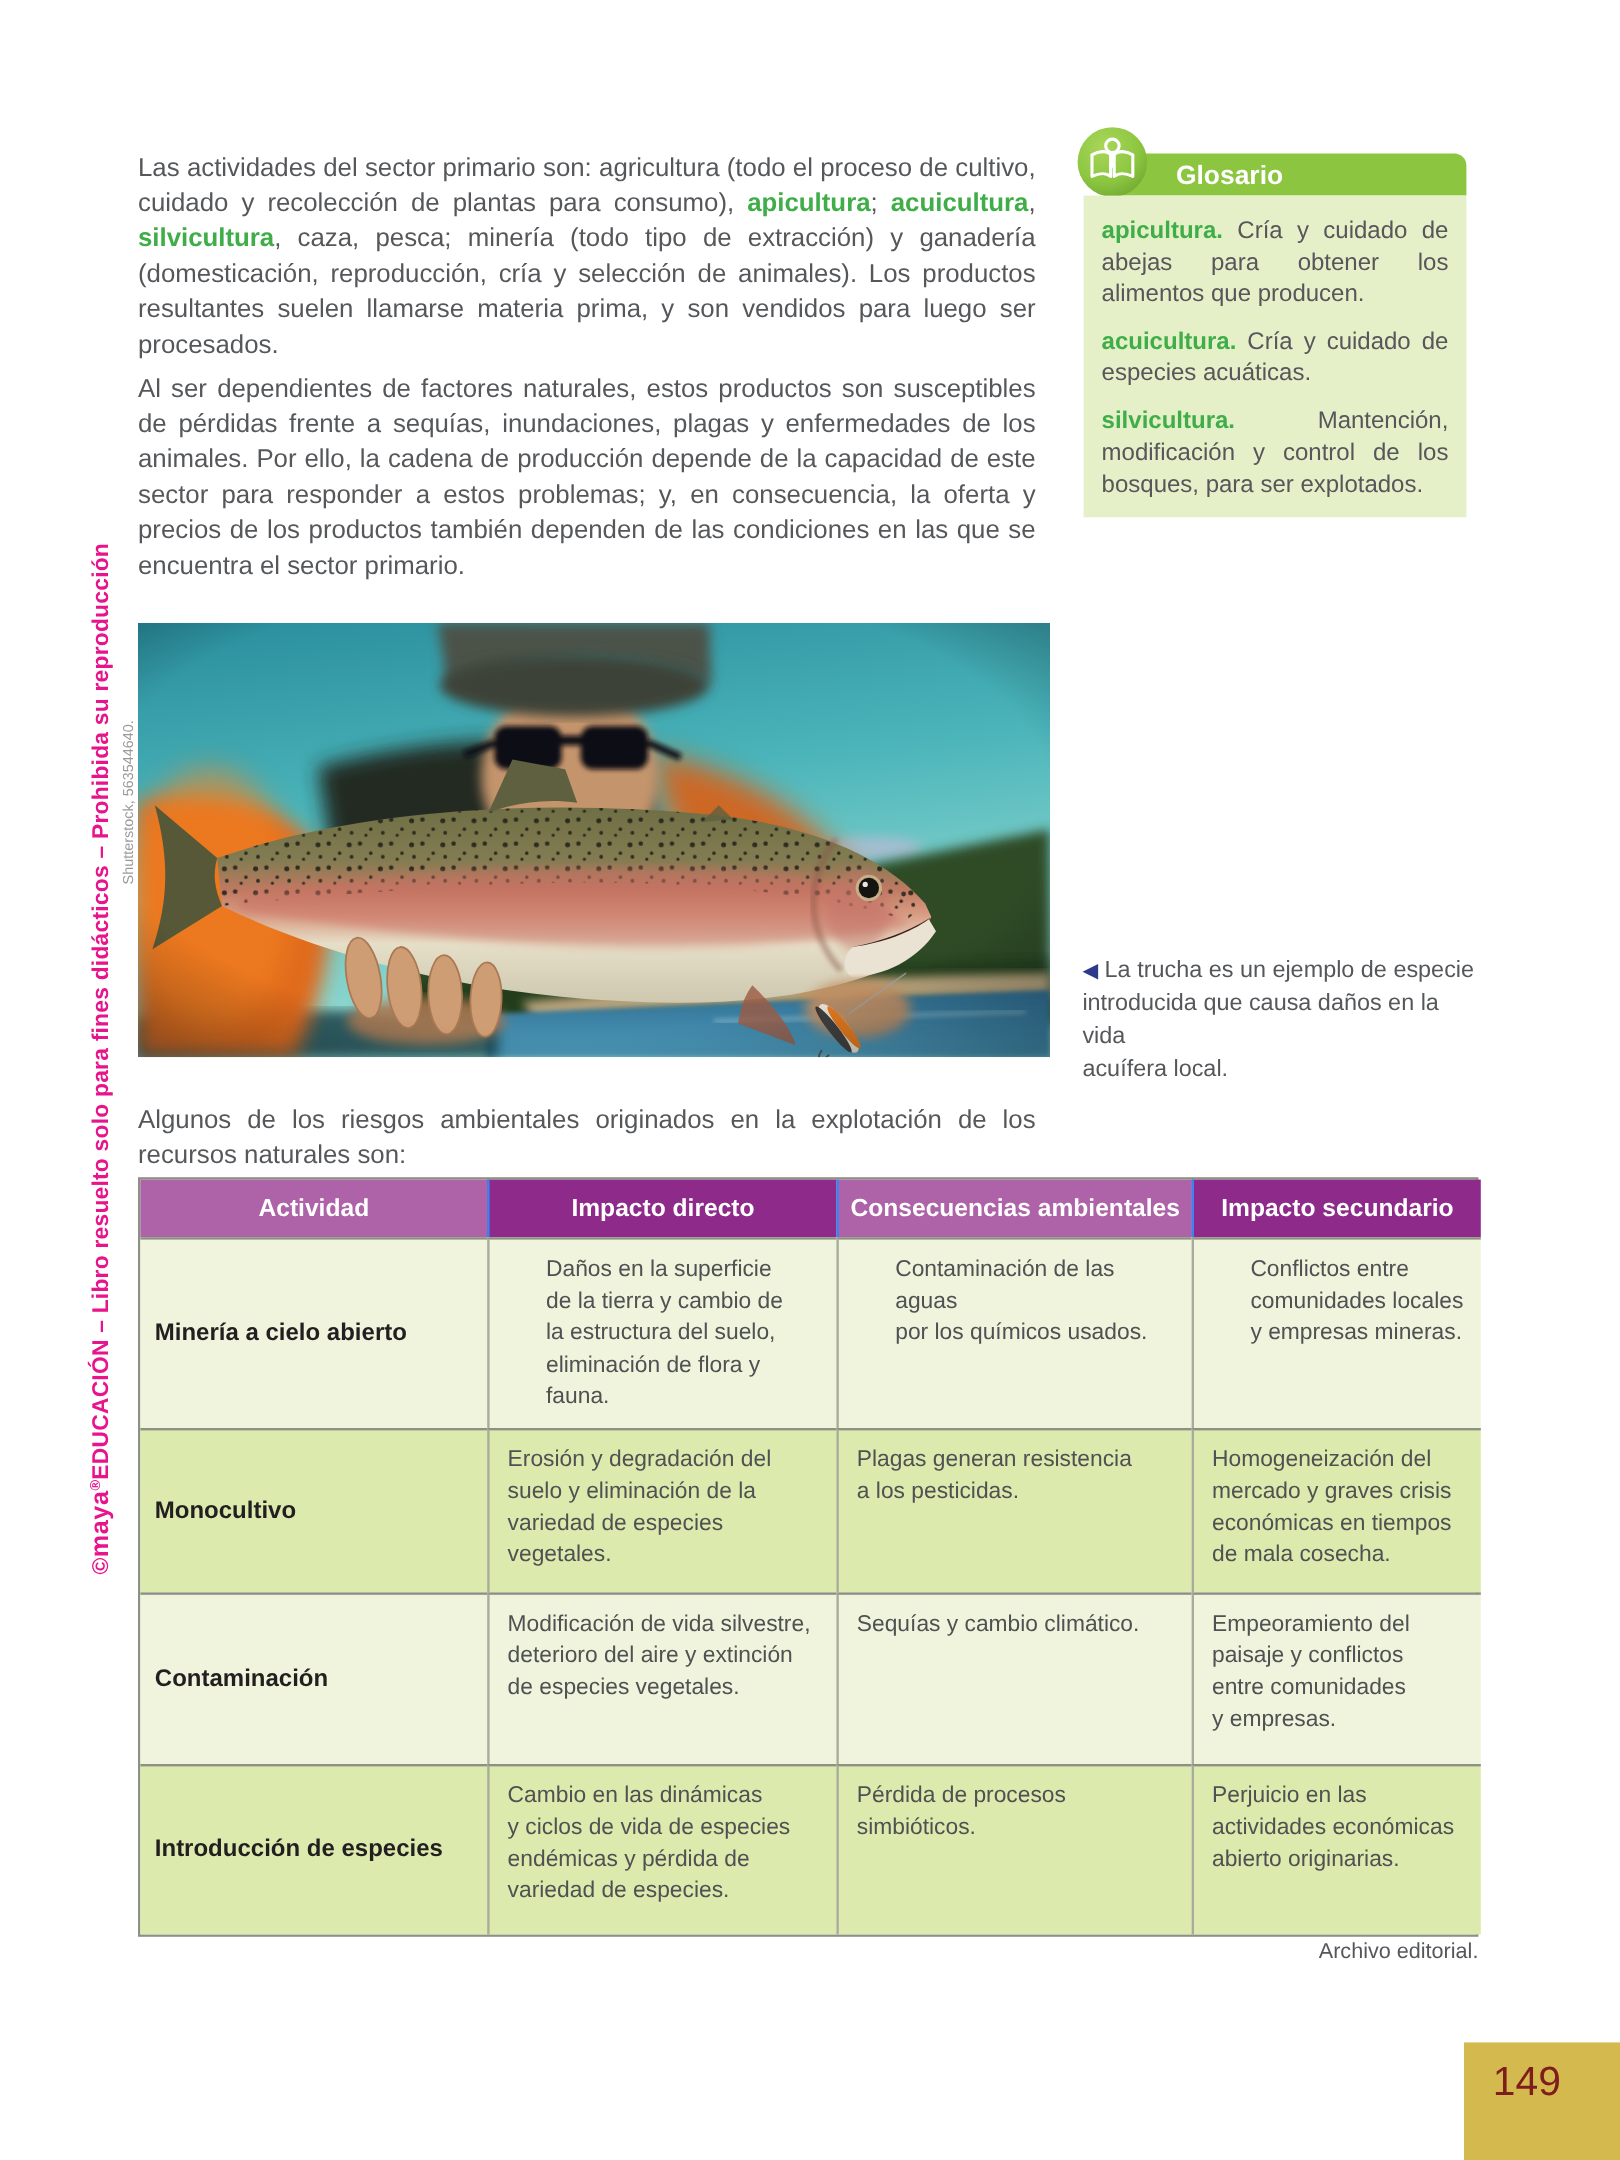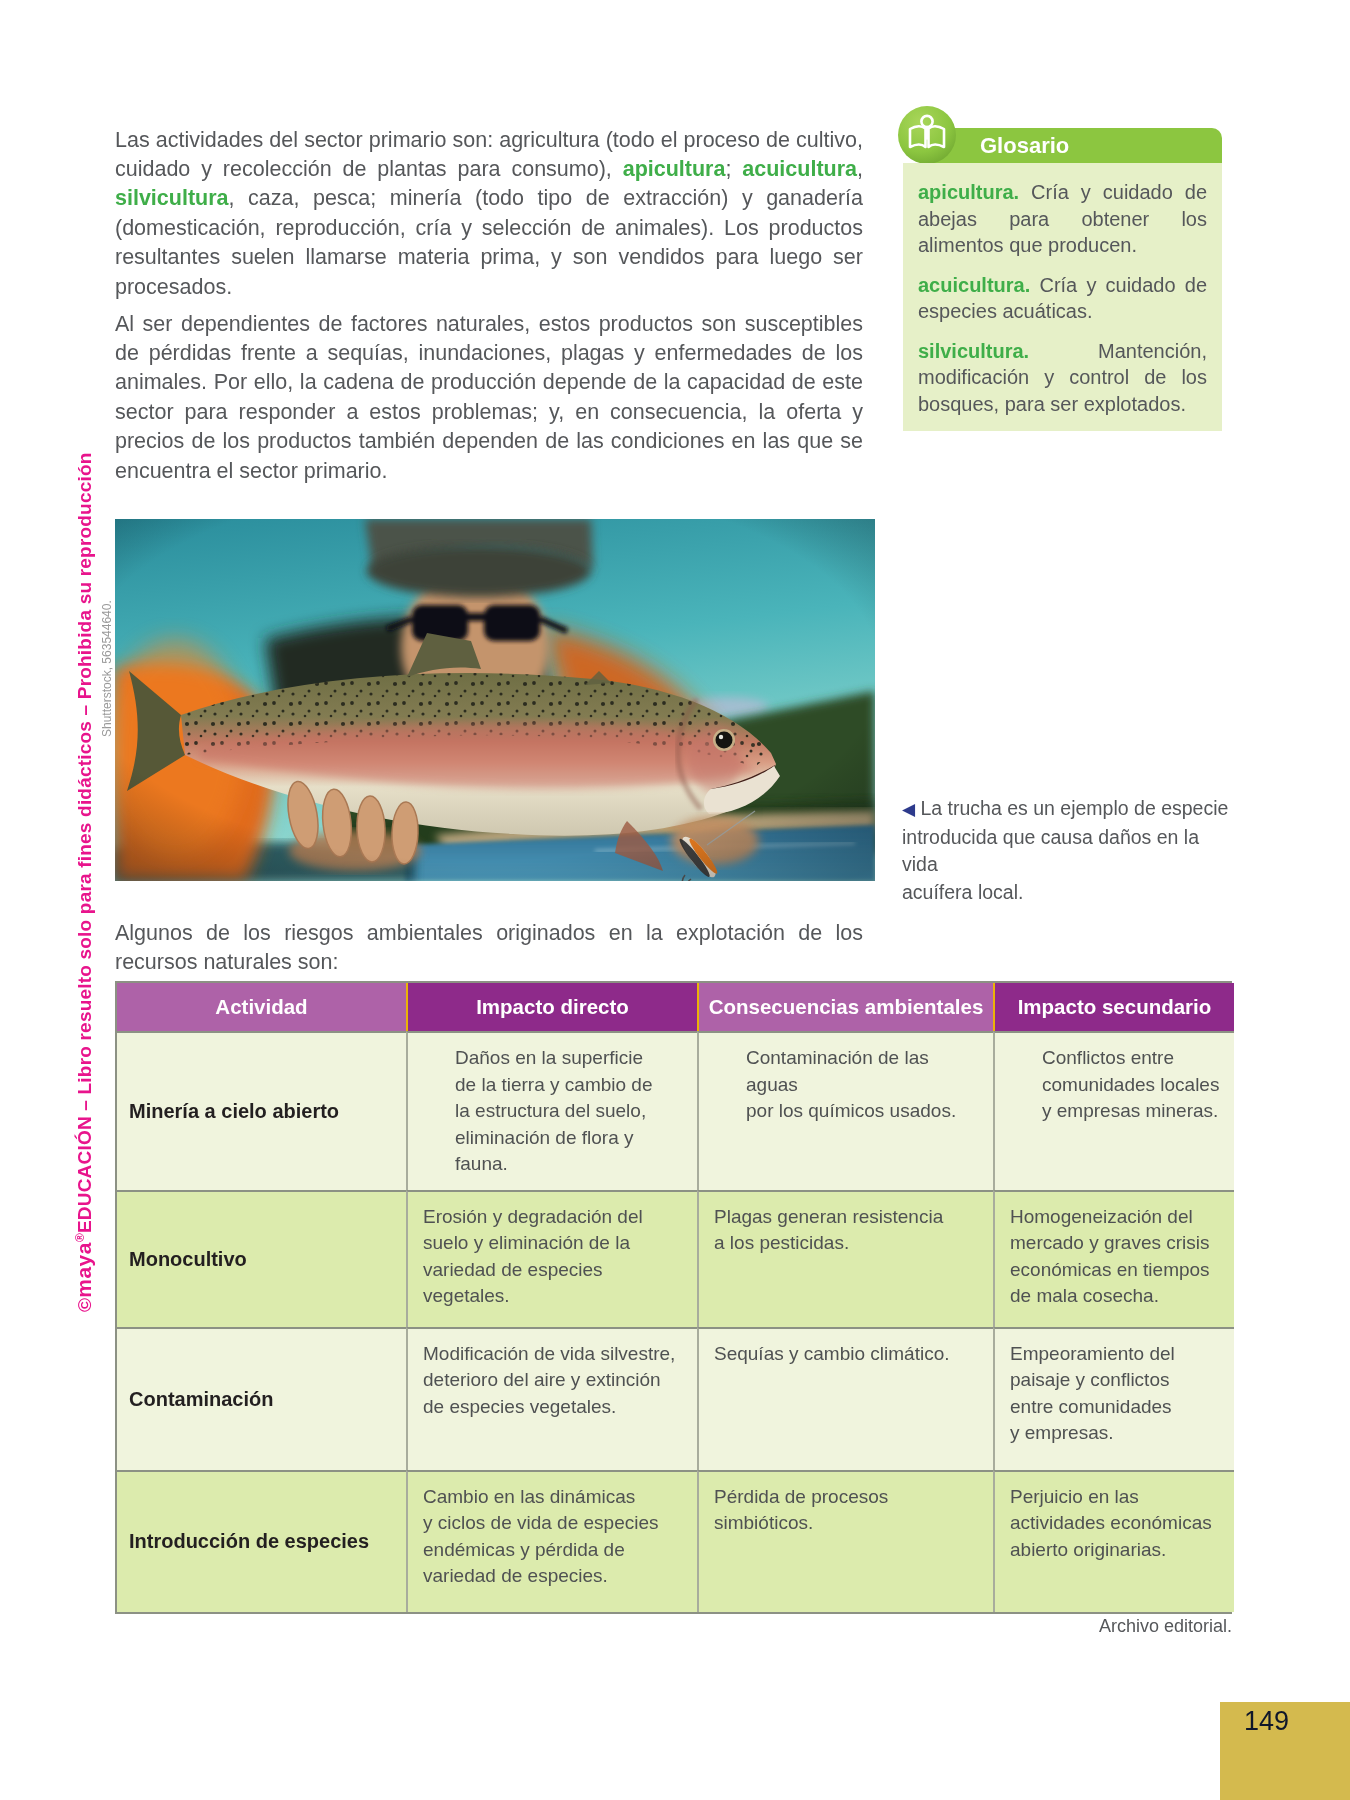--- a/index.html
+++ b/index.html
@@ -48,39 +48,39 @@
     position:absolute;left:115px;top:981px;width:1117px;
     display:grid;grid-template-columns:289px 291px 296px 241px;
     border:2px solid #8c9184;box-sizing:border-box;
   }
   .th{
     color:#fff;font-weight:bold;font-size:20.5px;text-align:center;
     display:flex;align-items:center;justify-content:center;height:48px;
   }
   .th.light{background:#ae62a8;}
   .th.dark{background:#8e2a8a;}
-  .th + .th{border-left:2px solid #eab308;}
+  .th + .th{border-left:2px solid #3b82f6;}
   .td{
     padding:12px 12px 12px 15px;box-sizing:border-box;
     border-top:2px solid #8c9184;font-size:19px;line-height:26.5px;color:#4f5152;
   }
   .td.colsep{border-left:2px solid #a8ac9c;}
   .td .cell-text{white-space:pre-line;display:block;max-width:265px;}
   .td.label{display:flex;align-items:center;font-weight:bold;color:#231f20;font-size:20px;padding-left:12px;}
   .row-light{background:#f0f4dd;}
   .row-dark{background:#dcebad;}
   .mh0{min-height:140px;padding-left:47px;} .mh1{min-height:137px;} .mh2{min-height:143px;} .mh3{min-height:142px;}
   
   .archivo{position:absolute;left:115px;top:1616px;width:1117px;text-align:right;
     font-size:18px;color:#55575a;}
   
   .pagebox{
     position:absolute;left:1220px;top:1702px;width:130px;height:98px;background:#d4ba4e;
   }
-  .pagebox .pnum{display:block;padding:4px 0 0 24px;font-size:27px;color:#0f172a;}
+  .pagebox .pnum{display:block;padding:14px 0 0 24px;font-size:34px;color:#7f1d1d;}
   
   .side-legal{
     position:absolute;left:72px;top:1312px;transform:rotate(-90deg);transform-origin:0 0;
     white-space:nowrap;font-size:19px;font-weight:bold;color:#e8148c;letter-spacing:.2px;
   }
   .side-legal .brand{font-weight:800;font-size:21px;letter-spacing:.5px;}
   .side-legal .reg{font-size:12px;vertical-align:super;}
   .side-credit{
     position:absolute;left:100px;top:737px;transform:rotate(-90deg);transform-origin:0 0;
     white-space:nowrap;font-size:12px;color:#9a9a9a;font-weight:normal;

